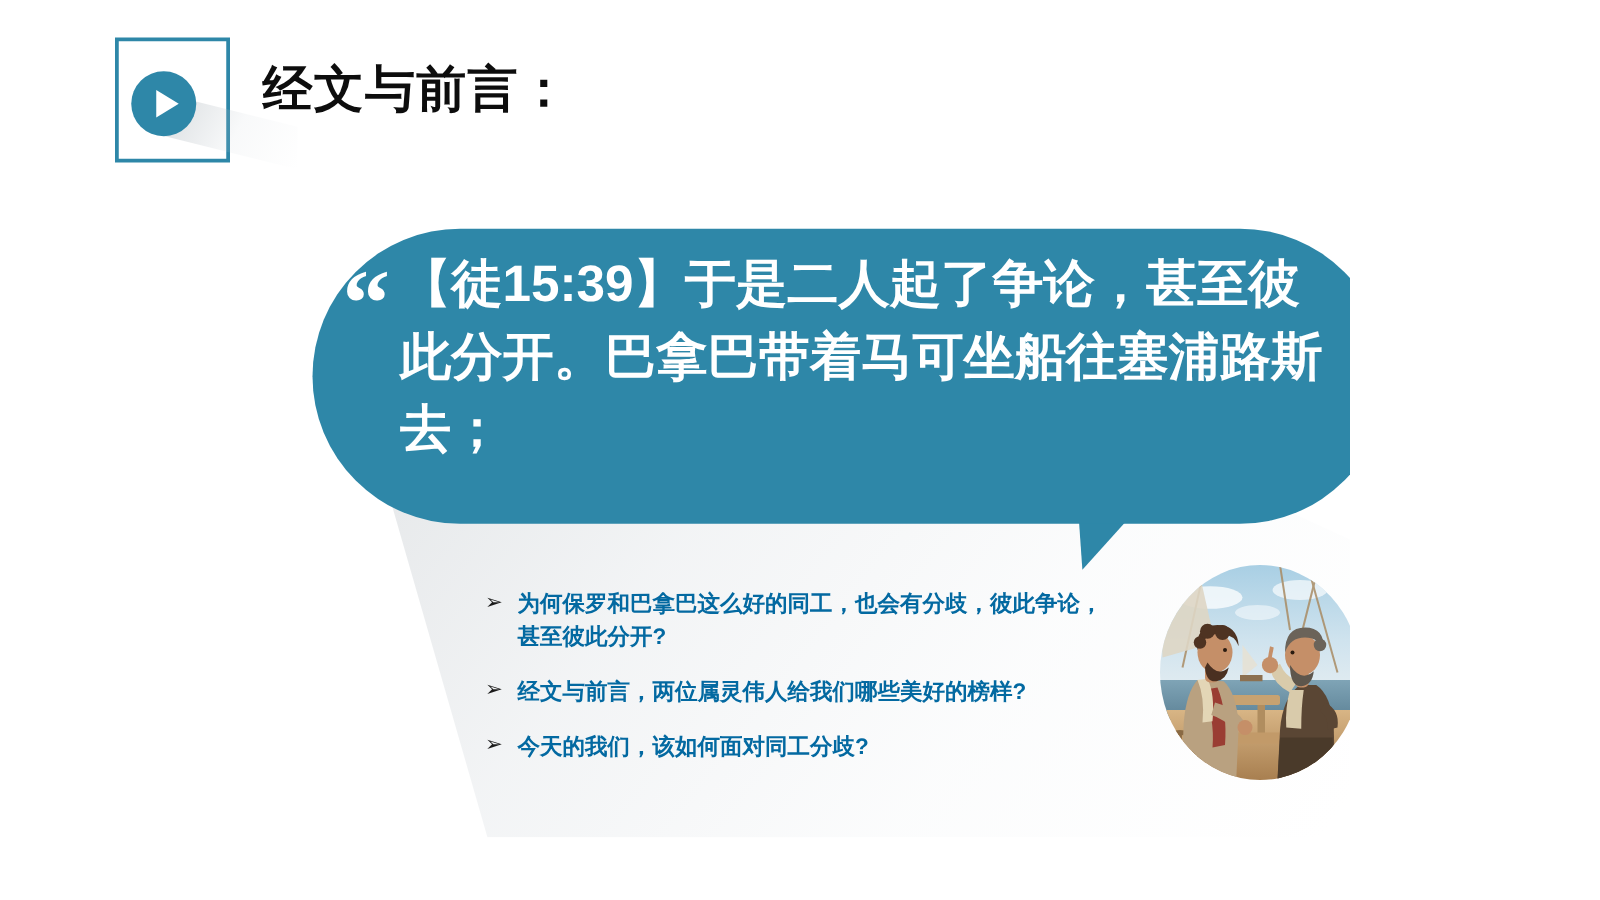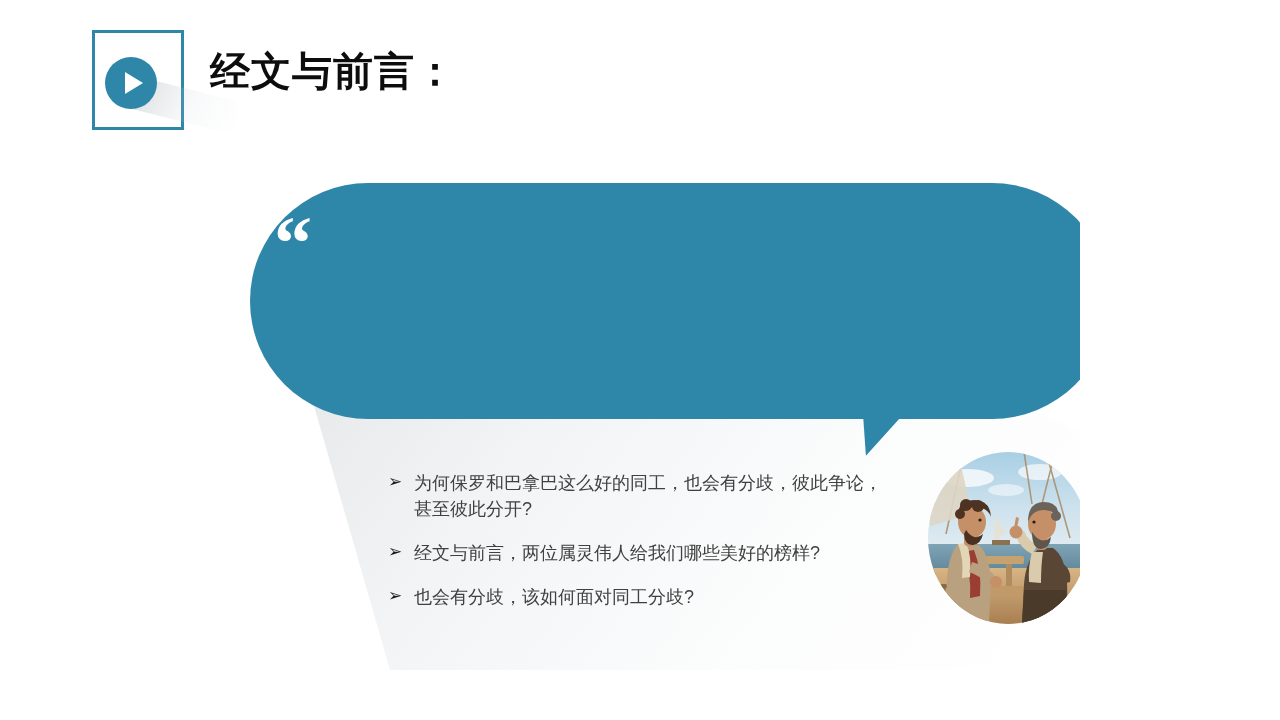--- a/index.html
+++ b/index.html
@@ -160,22 +160,22 @@
     flex: 0 0 auto;
     width: 26px;
     font-size: 17px;
     line-height: 1.45;
     color: #1a1a1a;
     text-align: left;
   }
   .bullet-text {
     flex: 1 1 auto;
     font-size: 18px;
-    font-weight: normal;
-    color: #404040;
+    font-weight: bold;
+    color: #0369a1;
     line-height: 1.45;
   }
 
   
   .illus {
     position: absolute;
     left: 928px;
     top: 452px;
     width: 160px;
     height: 172px;
@@ -202,33 +202,34 @@
       </div>
     </div>
     <div class="header-title">经文与前言：</div>
   </div>
 
   <div class="bubble-longshadow"></div>
 
   <div class="bubble-tail"></div>
   <div class="quote-bubble"></div>
   <div class="quote-mark">“</div>
+  <div class="quote-text">【徒15:39】于是二人起了争论，甚至彼此分开。巴拿巴带着马可坐船往塞浦路斯去；</div>
 
   <div class="bullets">
     <div class="bullet-item">
       <span class="bullet-marker">➢</span>
       <span class="bullet-text">为何保罗和巴拿巴这么好的同工，也会有分歧，彼此争论，甚至彼此分开?</span>
     </div>
     <div class="bullet-item">
       <span class="bullet-marker">➢</span>
       <span class="bullet-text">经文与前言，两位属灵伟人给我们哪些美好的榜样?</span>
     </div>
     <div class="bullet-item">
       <span class="bullet-marker">➢</span>
-      <span class="bullet-text">也会有分歧，该如何面对同工分歧?</span>
+      <span class="bullet-text">今天的我们，该如何面对同工分歧?</span>
     </div>
   </div>
 
   <div class="illus">
     <svg viewBox="0 0 160 172" preserveAspectRatio="xMidYMid slice">
       <defs>
         <linearGradient id="skyg" x1="0" y1="0" x2="0" y2="1">
           <stop offset="0%" stop-color="#a9cfe4"></stop>
           <stop offset="60%" stop-color="#cfe3ee"></stop>
           <stop offset="100%" stop-color="#e2ecf1"></stop>

